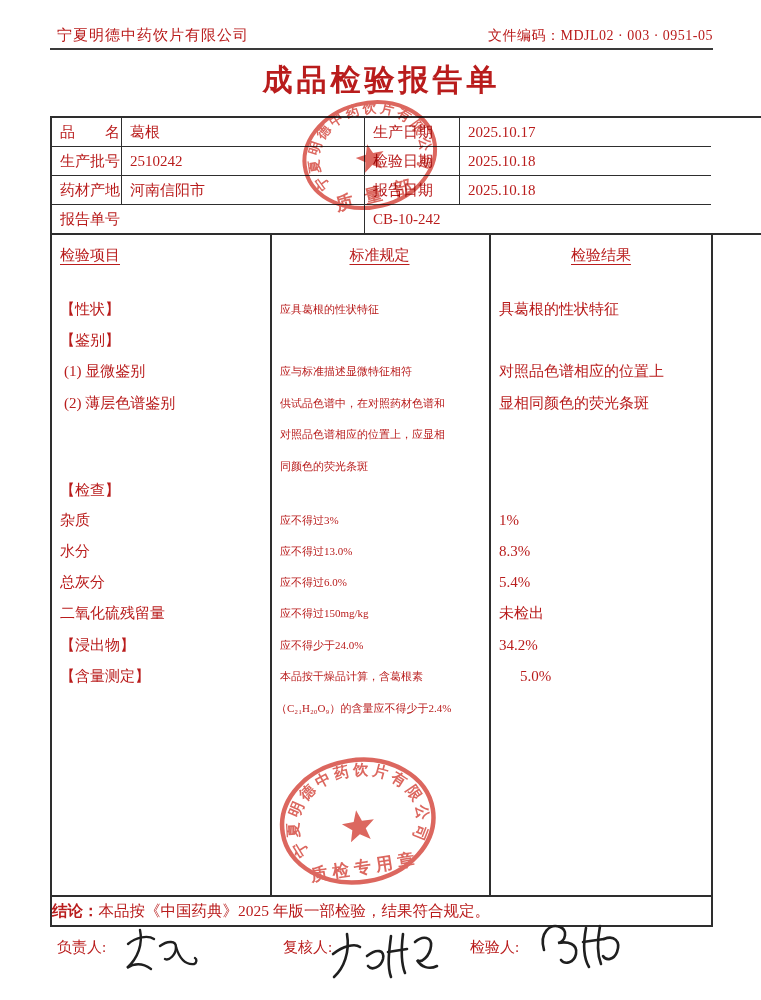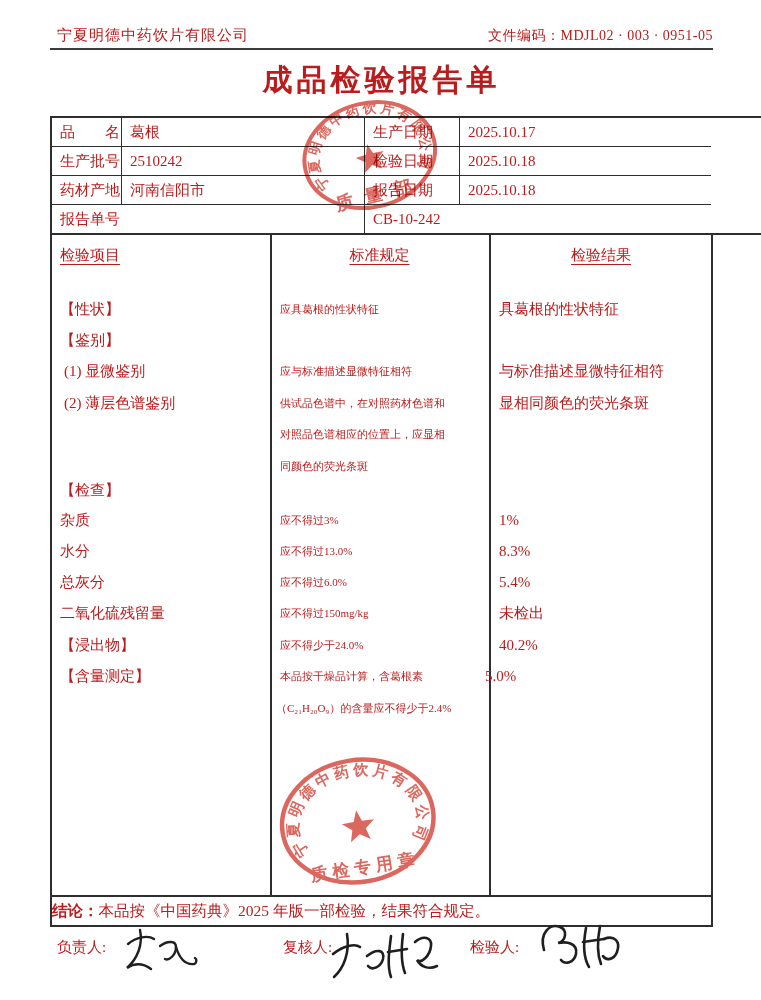--- a/index.html
+++ b/index.html
@@ -101,28 +101,28 @@
     <div class="ln cB" style="left:228px;top:221px">同颜色的荧光条斑</div>
     <div class="ln cB" style="left:228px;top:275px">应不得过3%</div>
     <div class="ln cB" style="left:228px;top:306px">应不得过13.0%</div>
     <div class="ln cB" style="left:228px;top:337px">应不得过6.0%</div>
     <div class="ln cB" style="left:228px;top:368px">应不得过150mg/kg</div>
     <div class="ln cB" style="left:228px;top:400px">应不得少于24.0%</div>
     <div class="ln cB" style="left:228px;top:431px">本品按干燥品计算，含葛根素</div>
     <div class="ln cB" style="left:224px;top:463px">（C₂₁H₂₀O₉）的含量应不得少于2.4%</div>
 
     <div class="ln" style="left:447px;top:64px">具葛根的性状特征</div>
-    <div class="ln" style="left:447px;top:126px">与标准描述显微特征相符</div>
+    <div class="ln" style="left:447px;top:126px">对照品色谱相应的位置上</div>
     <div class="ln" style="left:447px;top:158px">显相同颜色的荧光条斑</div>
     <div class="ln" style="left:447px;top:275px">1%</div>
     <div class="ln" style="left:447px;top:306px">8.3%</div>
     <div class="ln" style="left:447px;top:337px">5.4%</div>
     <div class="ln" style="left:447px;top:368px">未检出</div>
-    <div class="ln" style="left:447px;top:400px">40.2%</div>
-    <div class="ln" style="left:433px;top:431px">5.0%</div>
+    <div class="ln" style="left:447px;top:400px">34.2%</div>
+    <div class="ln" style="left:468px;top:431px">5.0%</div>
   </div>
 
   <div class="conclusion">
     <b>结论：</b>
     <span>本品按《中国药典》2025 年版一部检验，结果符合规定。</span>
   </div>
 
   <div class="sig-label" style="left:57px">负责人:</div>
   <div class="sig-label" style="left:283px">复核人:</div>
   <div class="sig-label" style="left:470px">检验人:</div>

